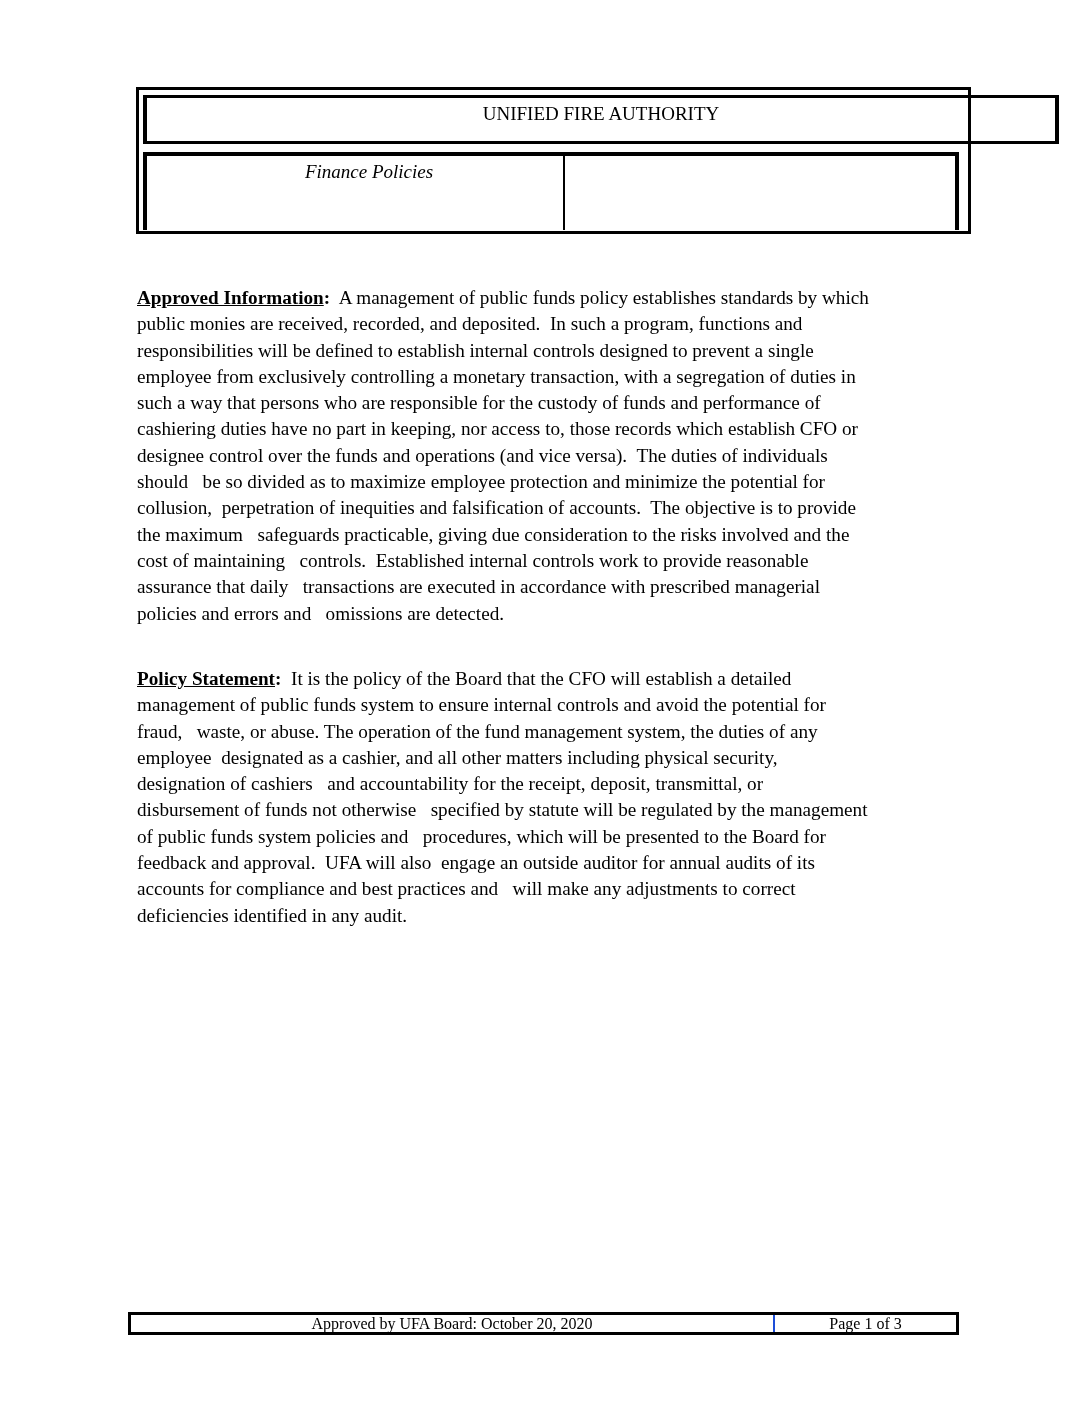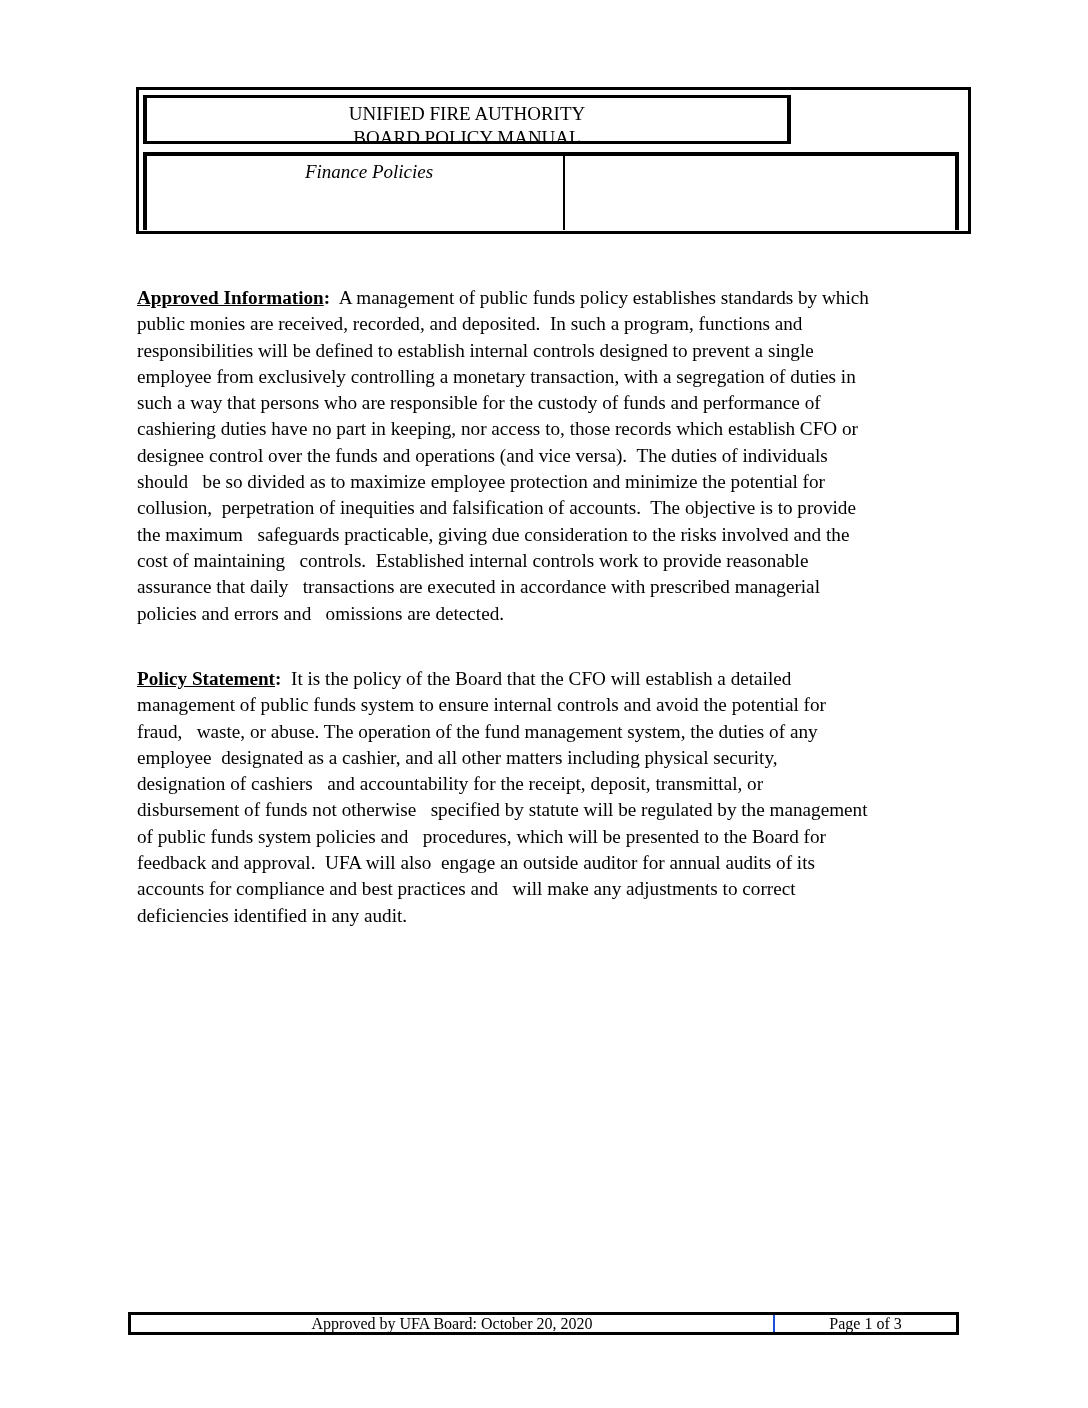--- a/index.html
+++ b/index.html
@@ -6,21 +6,21 @@
     body {
       width: 1088px; height: 1408px; position: relative; overflow: hidden;
       font-family: "Liberation Serif", "DejaVu Serif", serif; color: #000;
     }
     
     .hdr-outer {
       position: absolute; left: 136px; top: 87px; width: 829px; height: 141px;
       border: 3px solid #000; border-bottom-width: 3px; box-sizing: content-box;
     }
     .hdr-title {
-      position: absolute; left: 143px; top: 95px; width: 648px; height: 49px;
+      position: absolute; left: 143px; top: 95px; width: 916px; height: 49px;
       border-top: 3px solid #000; border-left: 4px solid #000;
       border-right: 4px solid #000; border-bottom: 3px solid #000;
       text-align: center; font-size: 19px; line-height: 24px; box-sizing: border-box;
       padding-top: 4px;
     }
     .hdr-band {
       position: absolute; left: 143px; top: 152px; width: 816px; height: 78px;
       border-top: 4px solid #000; border-left: 4px solid #000; border-right: 4px solid #000;
       box-sizing: border-box; display: flex;
     }
@@ -48,21 +48,20 @@
     .footer .f-left { flex: 0 0 642px; text-align: center; border-right: 2px solid #1d4ed8; }
     .footer .f-right { flex: 1; text-align: center; }
   </style>
 </head>
 <body>
 
 <div>
   <div class="hdr-outer"></div>
   <div class="hdr-title">
     <div>UNIFIED FIRE AUTHORITY</div>
-    <div>BOARD POLICY MANUAL</div>
   </div>
   <div class="hdr-band">
     <div class="hdr-cell left">
       <div class="it">Finance Policies</div>
     </div>
   </div>
 </div>
 
 <div class="para p1"><span class="lbl">Approved Information</span><b id="p1colon">:</b><span id="p1text">  A management of public funds policy establishes standards by which
 public monies are received, recorded, and deposited.  In such a program, functions and

